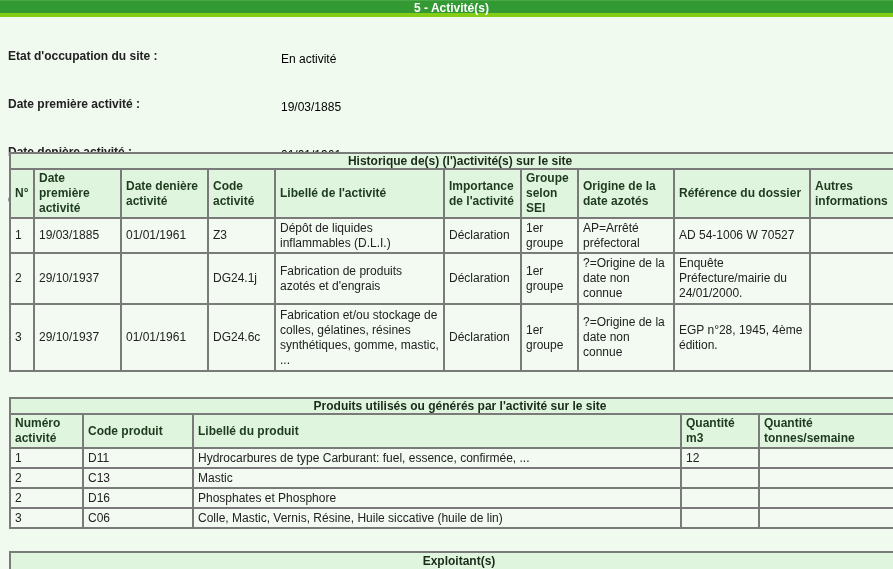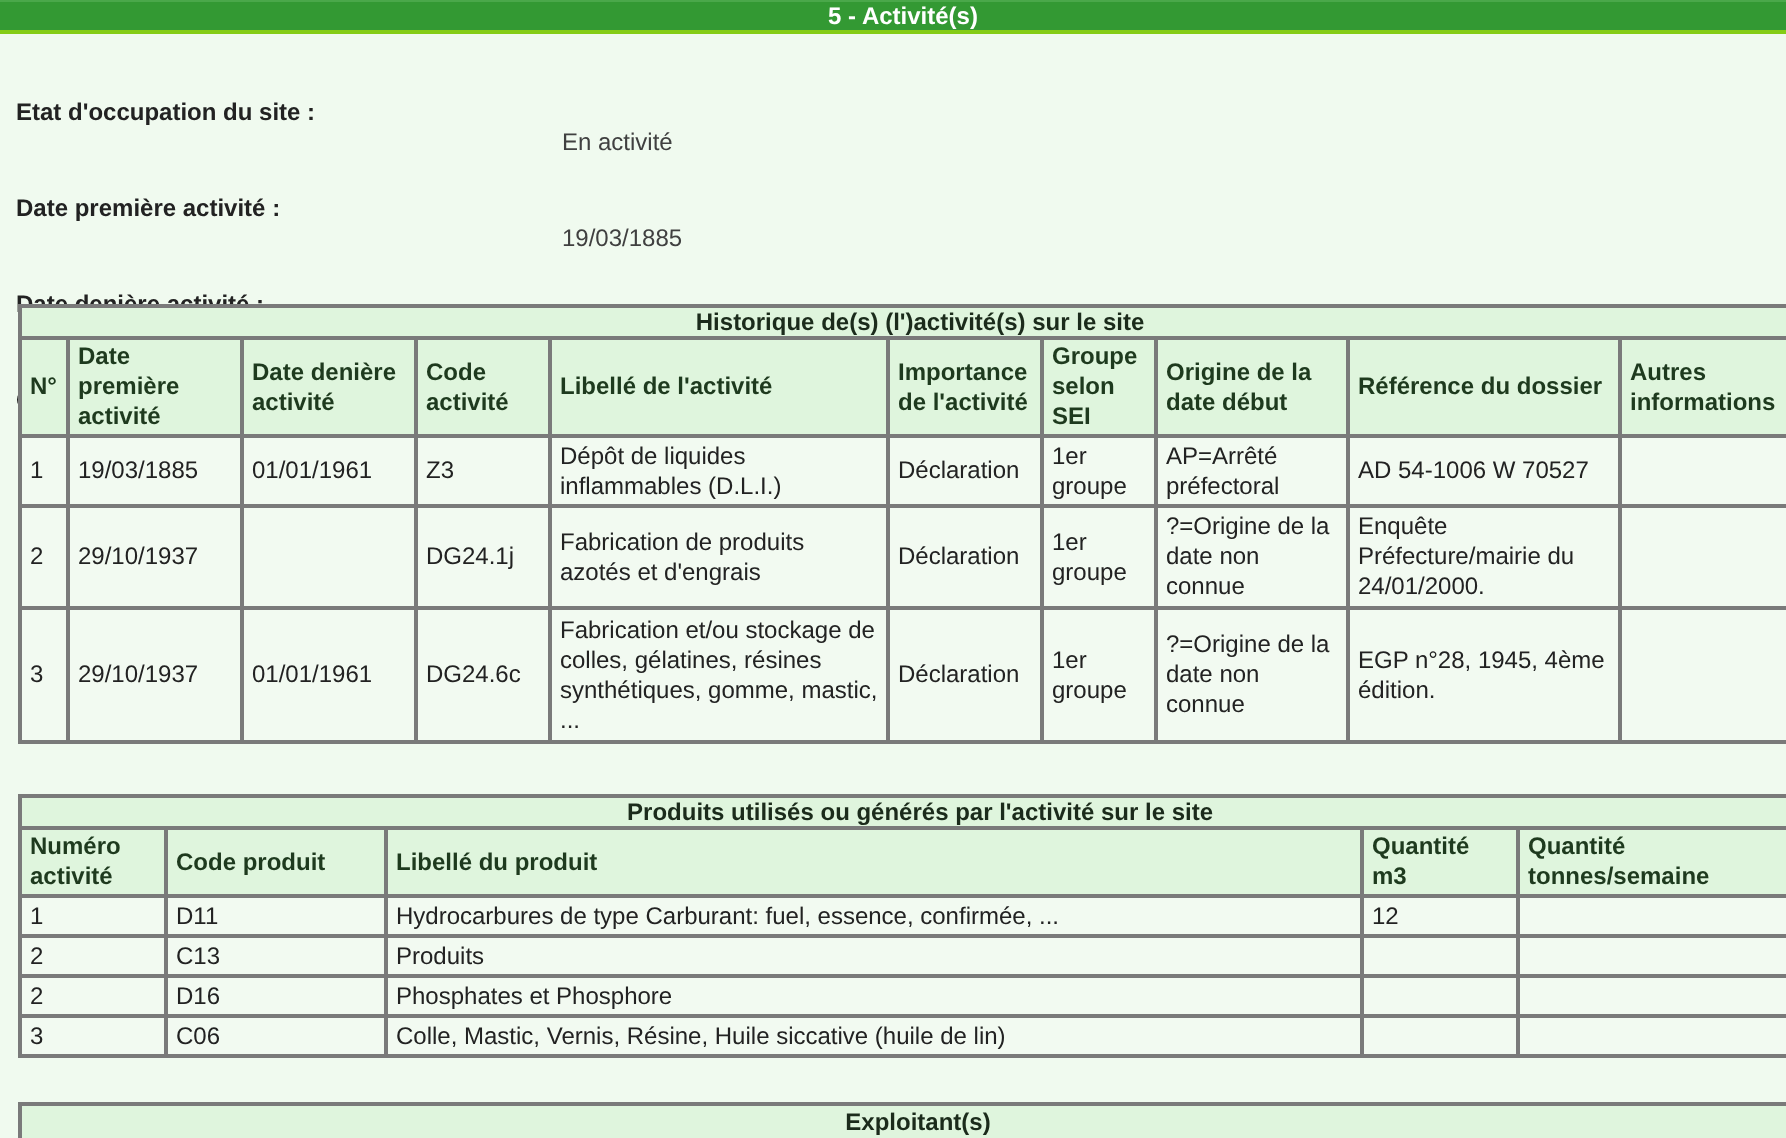--- a/index.html
+++ b/index.html
@@ -16,21 +16,21 @@
       color: #222;
       position: relative;
     }
     .section-band {
       position: absolute;
       left: 0; top: 0;
       width: 893px;
       height: 17px;
       background: #339933;
       border-top: 1px solid #4aa84a;
-      border-bottom: 2px solid #84cc16;
+      border-bottom: 4px solid #84cc16;
       box-sizing: border-box;
       color: #fff;
       font-weight: bold;
       font-size: 12px;
       text-align: center;
       line-height: 15px;
       padding-left: 10px;
     }
     .info {
       position: absolute;
@@ -47,22 +47,22 @@
       position: absolute;
       left: 0;
       top: 2px;
       font-weight: bold;
       color: #222;
       font-size: 12px;
     }
     .info-value {
       position: absolute;
       left: 273px;
-      top: 16px;
-      color: #404040;
+      top: 4px;
+      color: #000000;
       font-size: 12px;
       line-height: 16px;
     }
     .info-row.multi { height: 50px; }
 
     table.grid {
       position: absolute;
       border-collapse: collapse;
       table-layout: fixed;
       font-size: 12px;
@@ -146,21 +146,21 @@
     <th class="title" colspan="10">Historique de(s) (l')activité(s) sur le site</th>
   </tr>
   <tr class="head">
     <th>N°</th>
     <th>Date première activité</th>
     <th>Date denière activité</th>
     <th>Code activité</th>
     <th>Libellé de l'activité</th>
     <th>Importance de l'activité</th>
     <th>Groupe selon SEI</th>
-    <th>Origine de la date début</th>
+    <th>Origine de la date azotés</th>
     <th>Référence du dossier</th>
     <th>Autres informations</th>
   </tr>
   <tr class="r1">
     <td>1</td>
     <td>19/03/1885</td>
     <td>01/01/1961</td>
     <td>Z3</td>
     <td>Dépôt de liquides inflammables (D.L.I.)</td>
     <td>Déclaration</td>
@@ -218,21 +218,21 @@
   <tr class="pr">
     <td>1</td>
     <td>D11</td>
     <td>Hydrocarbures de type Carburant: fuel, essence, confirmée, ...</td>
     <td>12</td>
     <td></td>
   </tr>
   <tr class="pr">
     <td>2</td>
     <td>C13</td>
-    <td>Produits</td>
+    <td>Mastic</td>
     <td></td>
     <td></td>
   </tr>
   <tr class="pr">
     <td>2</td>
     <td>D16</td>
     <td>Phosphates et Phosphore</td>
     <td></td>
     <td></td>
   </tr>

